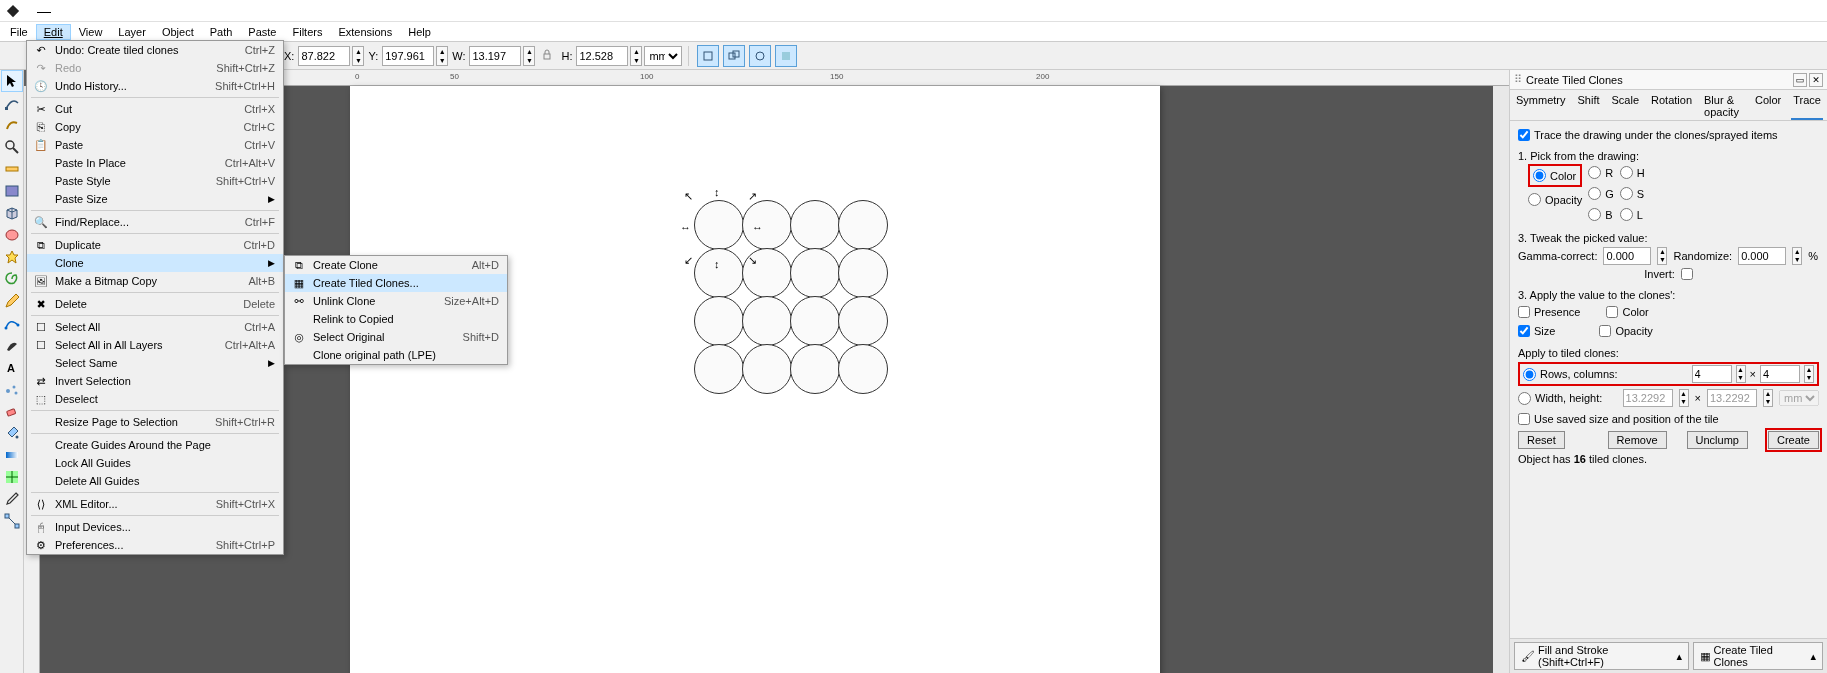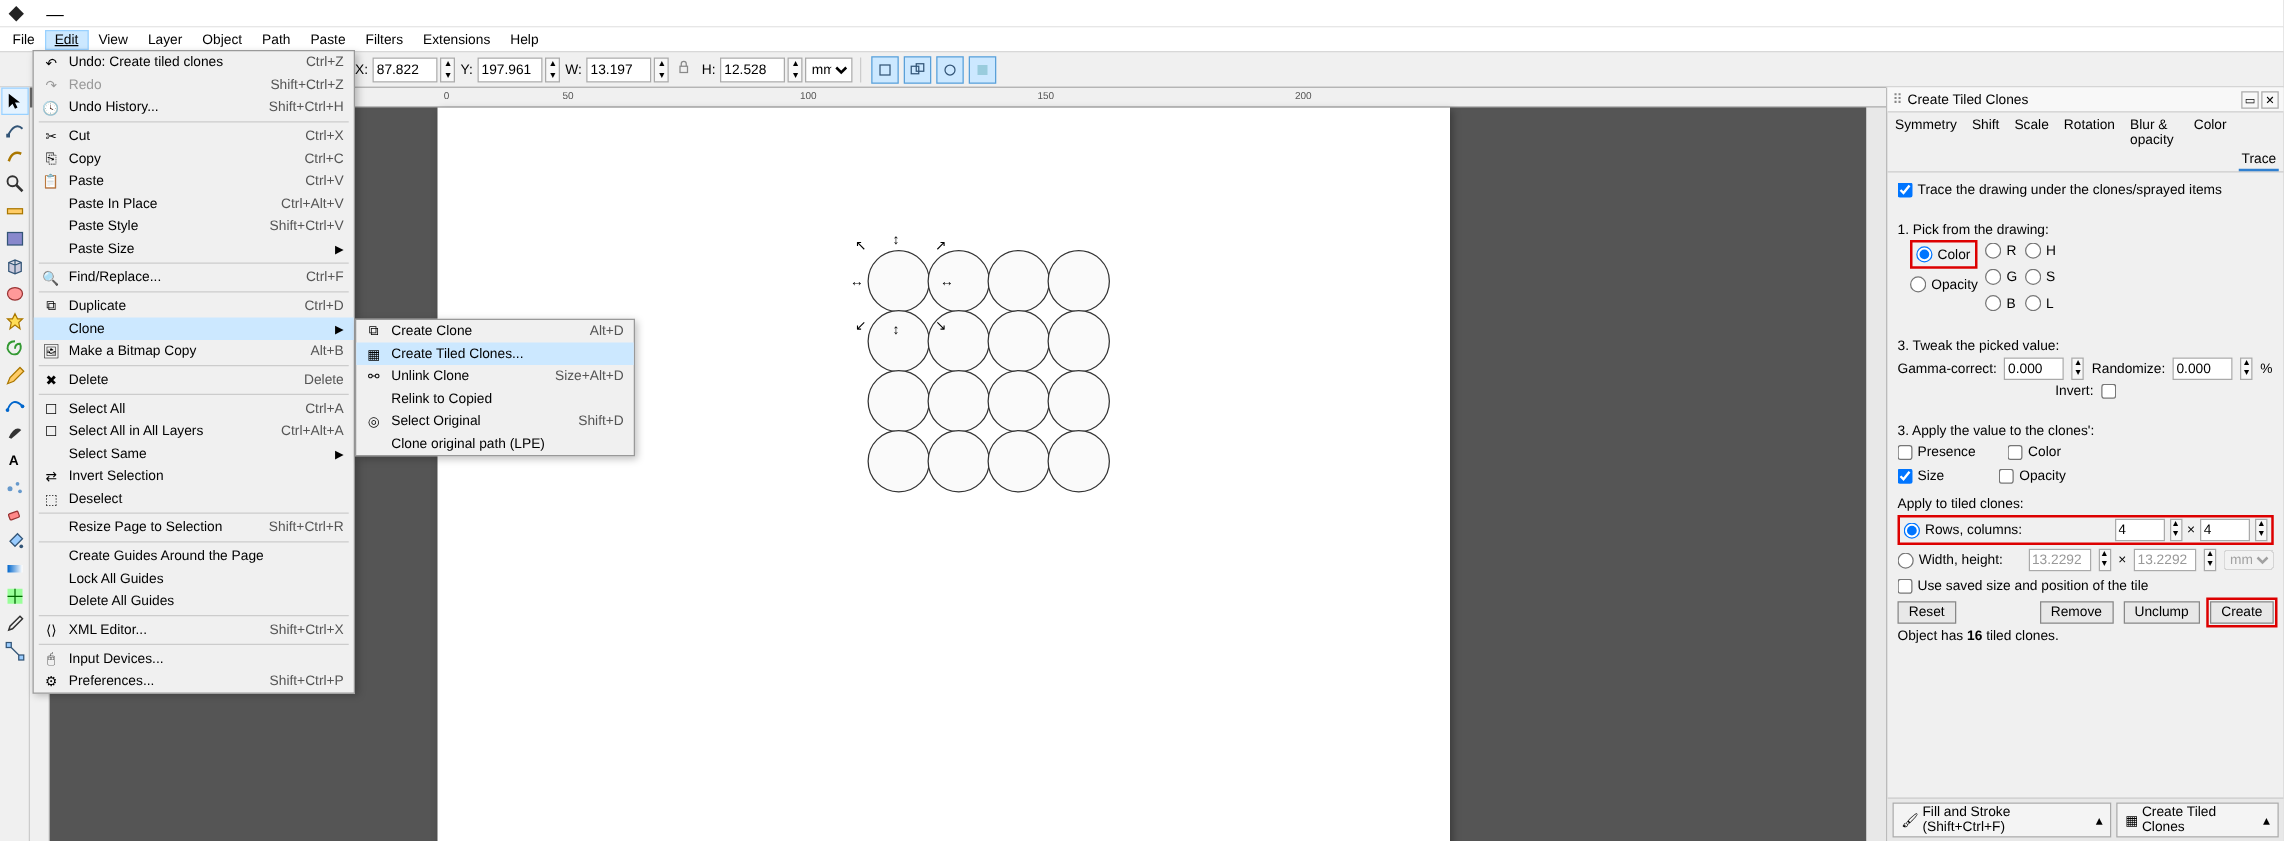--- a/index.html
+++ b/index.html
@@ -61,30 +61,30 @@
 .menu-edit { left: 26px; top: 40px; width: 258px; }
 .menu-clone { left: 284px; top: 255px; width: 224px; }
 
 
 .rightpanel { width: 318px; background: #f0f0f0; border-left: 1px solid #ccc; display: flex; flex-direction: column; }
 .panel-title { height: 20px; border-bottom: 1px solid #ccc; display: flex; align-items: center; padding: 0 4px; background: #f8f8f8; }
 .panel-title .t { flex: 1; }
 .panel-title .pbtn { width: 14px; height: 14px; border: 1px solid #aaa; margin-left: 2px; font-size: 9px; text-align: center; line-height: 12px; }
 .tabs { display: flex; border-bottom: 1px solid #ccc; padding: 2px 4px 0; gap: 8px; }
 .tabs .tab { padding: 2px 2px; cursor: default; }
-.tabs .tab.active { border-bottom: 2px solid #3080d0; margin-top: 27px; }
+.tabs .tab.active { border-bottom: 2px solid #3080d0; }
 .panel-body { padding: 6px 8px; flex: 1; overflow: auto; }
 .panel-body label { display: flex; align-items: center; gap: 4px; margin: 2px 0; }
-.fieldset-label { margin: 20px 0 2px; }
+.fieldset-label { margin: 9px 0 2px; }
 .radio-grid { display: flex; gap: 6px; margin-left: 10px; }
 .radio-grid .col { display: flex; flex-direction: column; gap: 4px; }
 .redbox { border: 2px solid #d00; padding: 1px 3px; display: inline-flex; align-items: center; gap: 4px; }
 .inline-row { display: flex; align-items: center; gap: 6px; margin: 3px 0; }
 .numbox { width: 48px; height: 18px; border: 1px solid #aaa; background: #fff; padding: 0 2px; font-size: 11px; }
-.btnrow { display: flex; gap: 8px; margin-top: 6px; }
+.btnrow { display: flex; gap: 20px; margin-top: 6px; }
 .btn { padding: 2px 8px; border: 1px solid #888; background: #e8e8e8; cursor: default; }
 .btn.redframe { outline: 2px solid #d00; outline-offset: 1px; }
 .status-line { font-size: 11px; margin-top: 4px; }
 .dockbar { display: flex; gap: 4px; padding: 3px 4px; border-top: 1px solid #ccc; background: #e8e8e8; }
 .dockbtn { padding: 1px 6px; border: 1px solid #aaa; background: #f4f4f4; display: flex; align-items: center; gap: 3px; font-size: 11px; }
 .chk { width:12px; height:12px; }
 .rowspin { width:10px; font-size:7px; line-height:8px; border:1px solid #aaa; background:#f8f8f8; text-align:center; }
 </style>
 </head>
 <body>

